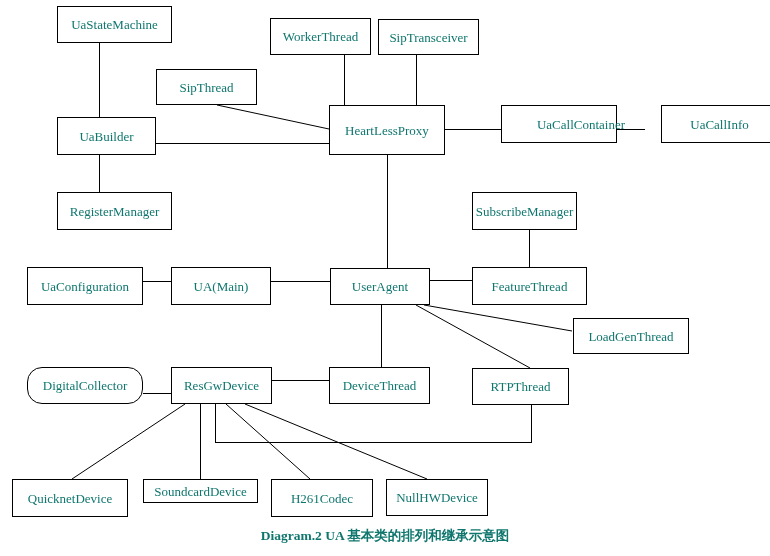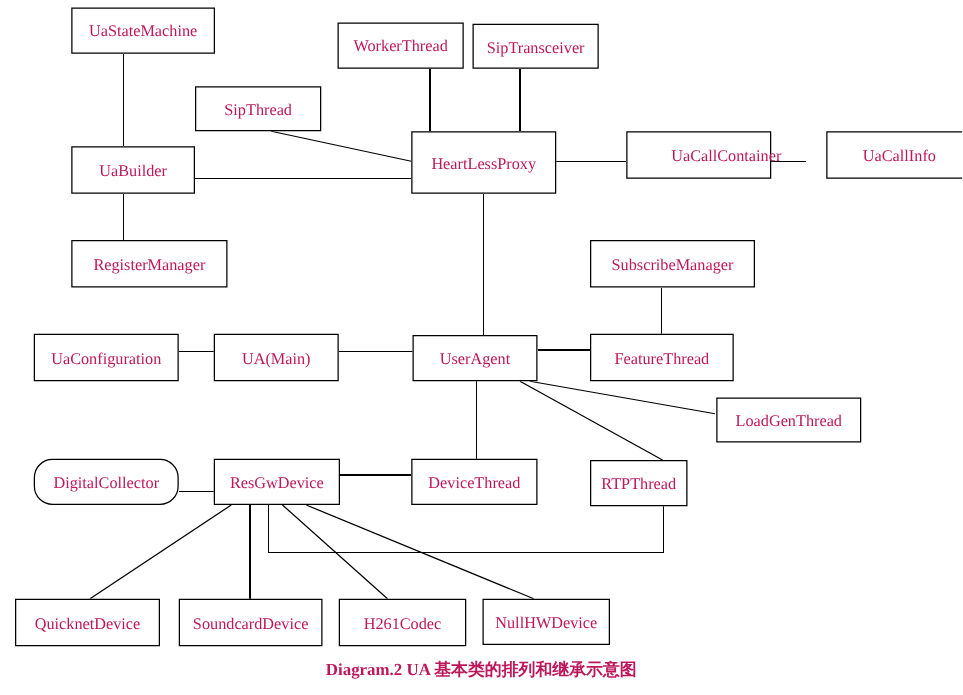--- a/index.html
+++ b/index.html
@@ -6,21 +6,21 @@
     margin: 0;
     padding: 0;
     background: #ffffff;
   }
   .canvas {
     position: relative;
     width: 770px;
     height: 556px;
     background: #ffffff;
     font-family: "Liberation Serif", "DejaVu Serif", serif;
-    color: #be185d;
+    color: #0f766e;
     overflow: hidden;
     text-decoration: underline;
   }
   .connector-layer {
     position: absolute;
     left: 0;
     top: 0;
     width: 770px;
     height: 556px;
   }
@@ -78,31 +78,31 @@
   </svg>
 
   <div class="node" style="left:57px;  top:6px;   width:115px; height:37px;">UaStateMachine</div>
   <div class="node" style="left:270px; top:18px;  width:101px; height:37px;">WorkerThread</div>
   <div class="node" style="left:378px; top:19px;  width:101px; height:36px;text-align:center;">SipTransceiver</div>
   <div class="node" style="left:156px; top:69px;  width:101px; height:36px;">SipThread</div>
   <div class="node" style="left:57px;  top:117px; width:99px;  height:38px;">UaBuilder</div>
   <div class="node" style="left:329px; top:105px; width:116px; height:50px;">HeartLessProxy</div>
   <div class="node" style="left:501px; top:105px; width:116px; height:38px;padding-left:44px;">UaCallContainer</div>
   <div class="node" style="left:645px; top:105px; width:117px; height:38px;margin-left:16px;">UaCallInfo</div>
-  <div class="node" style="left:57px;  top:192px; width:125px; height:38px;">RegisterManager</div>
-  <div class="node" style="left:472px; top:192px; width:132px; height:38px;">SubscribeManager</div>
+  <div class="node" style="left:57px;  top:192px; width:115px; height:38px;">RegisterManager</div>
+  <div class="node" style="left:472px; top:192px; width:105px; height:38px;">SubscribeManager</div>
   <div class="node" style="left:27px;  top:267px; width:116px; height:38px;">UaConfiguration</div>
   <div class="node" style="left:330px; top:268px; width:100px; height:37px;">UserAgent</div>
   <div class="node" style="left:171px; top:267px; width:100px; height:38px;">UA(Main)</div>
   <div class="node" style="left:472px; top:267px; width:115px; height:38px;">FeatureThread</div>
   <div class="node" style="left:573px; top:318px; width:116px; height:36px;">LoadGenThread</div>
   <div class="node" style="left:27px;  top:367px; width:116px; height:37px;border-radius:15px;">DigitalCollector</div>
   <div class="node" style="left:171px; top:367px; width:101px; height:37px;">ResGwDevice</div>
   <div class="node" style="left:329px; top:367px; width:101px; height:37px;">DeviceThread</div>
-  <div class="node" style="left:472px; top:368px; width:78px; height:37px;">RTPThread</div>
+  <div class="node" style="left:472px; top:368px; width:97px; height:37px;">RTPThread</div>
   <div class="node" style="left:12px;  top:479px; width:116px; height:38px;">QuicknetDevice</div>
-  <div class="node" style="left:143px; top:479px; width:115px; height:38px;">SoundcardDevice</div>
+  <div class="node" style="left:143px; top:479px; width:115px; height:24px;">SoundcardDevice</div>
   <div class="node" style="left:271px; top:479px; width:102px; height:38px;">H261Codec</div>
   <div class="node" style="left:386px; top:479px; width:102px; height:37px;">NullHWDevice</div>
 
   <div class="caption">Diagram.2 UA 基本类的排列和继承示意图</div>
 
 </div>
 
 </body></html>

